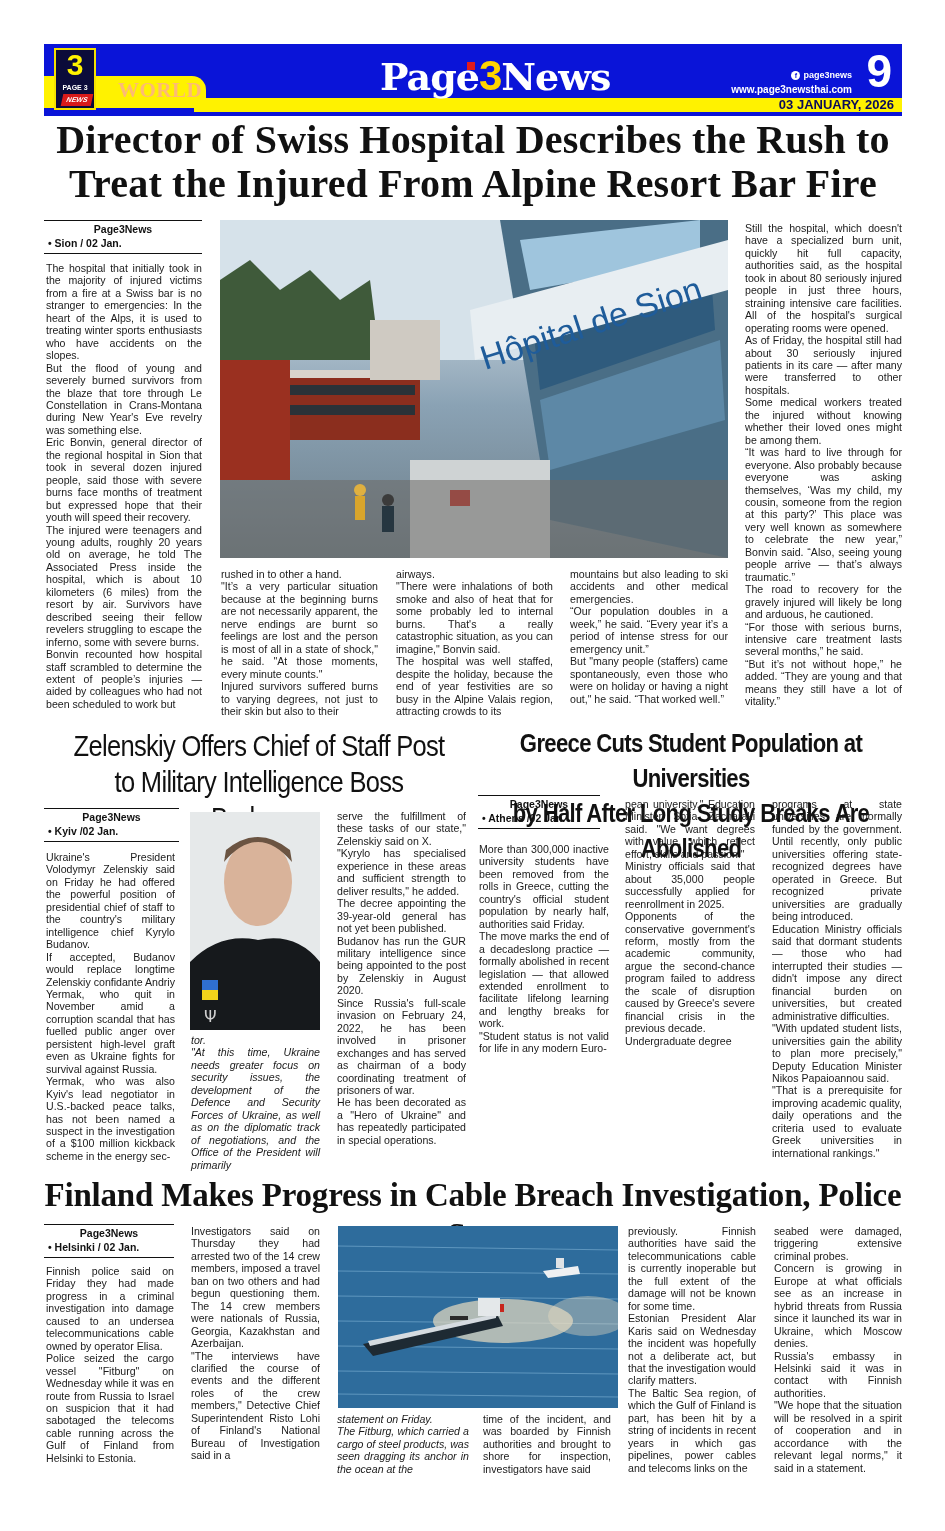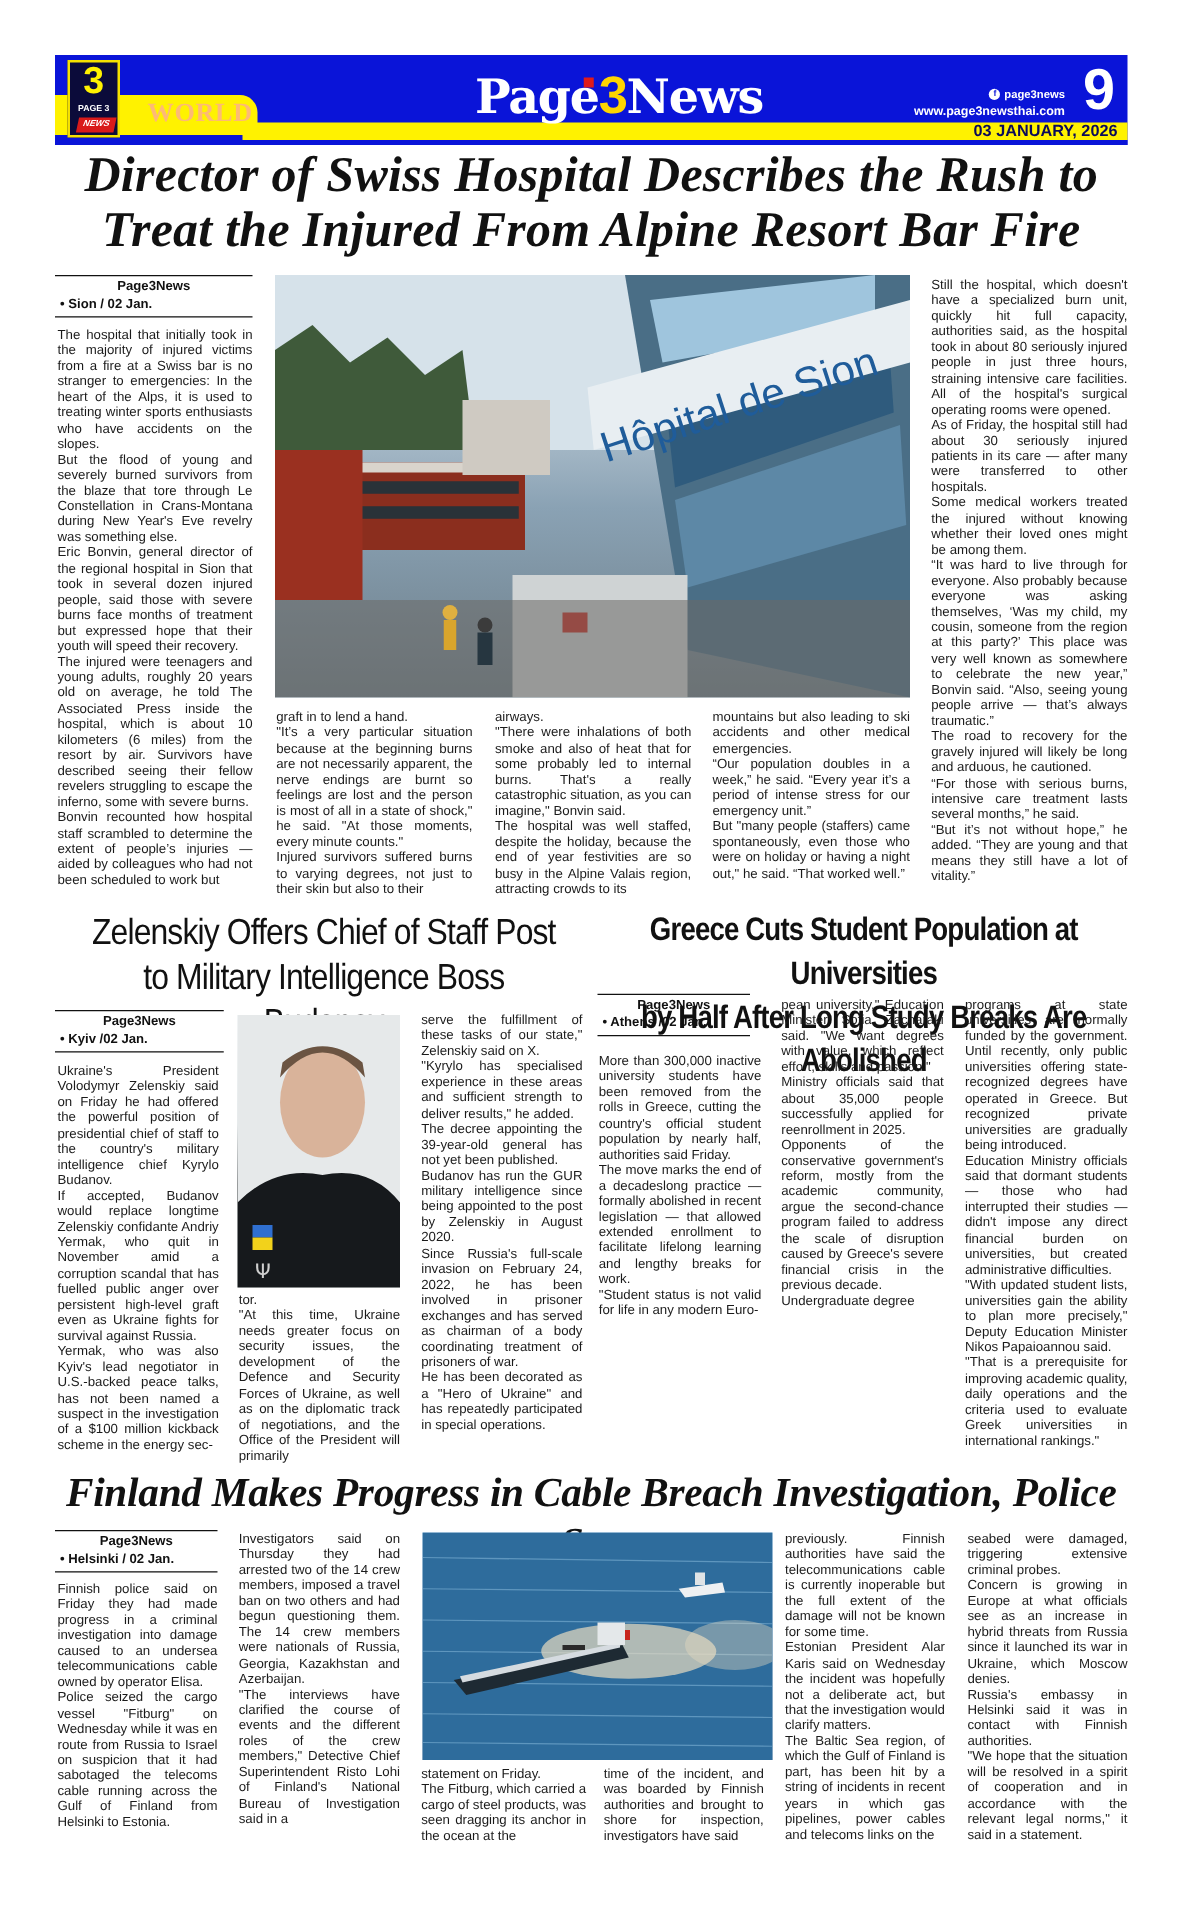--- a/index.html
+++ b/index.html
@@ -18,21 +18,21 @@
   .brand { position: absolute; left: 336px; top: 8px; color: #ffffff; font: bold 38px "DejaVu Serif", serif; letter-spacing: -1px; }
   .brand .three { color: #ffd400; font-family: "Liberation Sans", sans-serif; font-size: 42px; }
   .brand .three-mark { position: absolute; left: 87px; top: 10px; width: 8px; height: 8px; background: #e01b1b; }
   .social { position: absolute; right: 50px; top: 26px; color: #fff; font: bold 9px "Liberation Sans", sans-serif; display: flex; align-items: center; gap: 3px; }
   .fb-icon { display: inline-block; width: 9px; height: 9px; border-radius: 50%; background: #fff; color: #0a14d8; font-size: 7px; line-height: 9px; text-align: center; font-weight: bold; }
   .website { position: absolute; right: 50px; top: 40px; color: #fff; font: bold 10px "Liberation Sans", sans-serif; }
   .page-num { position: absolute; right: 10px; top: 2px; color: #fff; font: bold 46px "Liberation Sans", sans-serif; line-height: 50px; }
   .date { position: absolute; right: 8px; top: 53px; color: #0a0a5a; font: bold 13px "Liberation Sans", sans-serif; }
 
   
-  .headline-serif { position: absolute; text-align: center; font-family: "Liberation Serif", serif; font-weight: bold; color: #111; font-style: italic; }
+  .headline-serif { position: absolute; text-align: center; font-family: "Liberation Serif", serif; font-weight: bold; color: #111; }
   .h1 { left: 40px; top: 118px; width: 866px; font-size: 40px; line-height: 44px; letter-spacing: 0.2px; }
   .h-zel { position: absolute; left: 44px; top: 728px; width: 430px; text-align: center; font: 29px "Liberation Sans", sans-serif; line-height: 36px; letter-spacing: -0.8px; transform: scaleX(0.88); transform-origin: center; }
   .h-greece { position: absolute; left: 476px; top: 726px; width: 430px; text-align: center; font: bold 26px "Liberation Sans", sans-serif; line-height: 35px; letter-spacing: -0.8px; transform: scaleX(0.85); transform-origin: center; }
   .h-fin { left: 40px; top: 1175px; width: 866px; font-size: 33px; line-height: 40px; letter-spacing: -0.2px; }
 
   
   .byline { position: absolute; border-top: 1.5px solid #111; border-bottom: 1.5px solid #111; padding: 2px 0 3px 0; }
   .byline .src { text-align: center; font: bold 10.5px "Liberation Sans", sans-serif; line-height: 13px; }
   .byline .loc { font: bold 10.5px "Liberation Sans", sans-serif; line-height: 14px; padding-left: 4px; }
 
@@ -109,21 +109,21 @@
     <rect x="230" y="270" width="20" height="16" fill="#c7261d"></rect>
     <rect x="0" y="260" width="508" height="78" fill="#6b6a66" opacity="0.55"></rect>
     <circle cx="140" cy="270" r="6" fill="#e0b040"></circle>
     <rect x="135" y="276" width="10" height="24" fill="#d9a52c"></rect>
     <circle cx="168" cy="280" r="6" fill="#3b3b3b"></circle>
     <rect x="162" y="286" width="12" height="26" fill="#263640"></rect>
   </svg>
 </div>
 
 <div class="col" style="left:221px; top:568px; width:157px;">
-  <p>graft in to lend a hand.</p>
+  <p>rushed in to other a hand.</p>
   <p>"It’s a very particular situation because at the beginning burns are not necessarily apparent, the nerve endings are burnt so feelings are lost and the person is most of all in a state of shock," he said. "At those moments, every minute counts."</p>
   <p>Injured survivors suffered burns to varying degrees, not just to their skin but also to their</p>
 </div>
 <div class="col" style="left:396px; top:568px; width:157px;">
   <p>airways.</p>
   <p>"There were inhalations of both smoke and also of heat that for some probably led to internal burns. That's a really catastrophic situation, as you can imagine," Bonvin said.</p>
   <p>The hospital was well staffed, despite the holiday, because the end of year festivities are so busy in the Alpine Valais region, attracting crowds to its</p>
 </div>
 <div class="col" style="left:570px; top:568px; width:158px;">
   <p>mountains but also leading to ski accidents and other medical emergencies.</p>
@@ -161,21 +161,21 @@
     <rect width="130" height="218" fill="#e6e9ea"></rect>
     <ellipse cx="68" cy="70" rx="34" ry="44" fill="#d9b39a"></ellipse>
     <path d="M34 50 Q68 10 102 50 L100 38 Q68 12 36 38 Z" fill="#6b5442"></path>
     <path d="M0 218 L0 150 Q30 120 68 128 Q106 120 130 150 L130 218 Z" fill="#16191c"></path>
     <rect x="12" y="168" width="16" height="10" fill="#2f6fd0"></rect>
     <rect x="12" y="178" width="16" height="10" fill="#f2d21b"></rect>
     <text x="14" y="210" font-family="DejaVu Sans, sans-serif" font-size="16" fill="#cfcfcf">Ψ</text>
   </svg>
 </div>
 
-<div class="col" style="left:191px; top:1034px; width:129px;">
+<div class="col" style="left:191px; top:1034px; width:129px;font-style:italic;">
   <p>tor.</p>
   <p>"At this time, Ukraine needs greater focus on security issues, the development of the Defence and Security Forces of Ukraine, as well as on the diplomatic track of negotiations, and the Office of the President will primarily</p>
 </div>
 <div class="col" style="left:337px; top:810px; width:129px;">
   <p>serve the fulfillment of these tasks of our state," Zelenskiy said on X.</p>
   <p>"Kyrylo has specialised experience in these areas and sufficient strength to deliver results," he added.</p>
   <p>The decree appointing the 39-year-old general has not yet been published.</p>
   <p>Budanov has run the GUR military intelligence since being appointed to the post by Zelenskiy in August 2020.</p>
   <p>Since Russia's full-scale invasion on February 24, 2022, he has been involved in prisoner exchanges and has served as chairman of a body coordinating treatment of prisoners of war.</p>
   <p>He has been decorated as a "Hero of Ukraine" and has repeatedly participated in special operations.</p>
@@ -242,21 +242,21 @@
     <path d="M25 118 L160 90 L165 100 L35 130 Z" fill="#1e2a33"></path>
     <path d="M30 115 L158 88 L158 92 L32 120 Z" fill="#d5dbe0"></path>
     <rect x="140" y="72" width="22" height="18" fill="#e4e8ea"></rect>
     <rect x="162" y="78" width="4" height="8" fill="#c7261d"></rect>
     <rect x="112" y="90" width="18" height="4" fill="#2a2a2a"></rect>
     <path d="M205 45 L240 40 L242 48 L210 52 Z" fill="#eef0f2"></path>
     <rect x="218" y="32" width="8" height="10" fill="#dfe3e6"></rect>
   </svg>
 </div>
 
-<div class="col" style="left:337px; top:1413px; width:132px;">
+<div class="col" style="left:337px; top:1413px; width:132px;font-style:italic;">
   <p>statement on Friday.</p>
   <p>The Fitburg, which carried a cargo of steel products, was seen dragging its anchor in the ocean at the</p>
 </div>
 <div class="col" style="left:483px; top:1413px; width:128px;">
   <p>time of the incident, and was boarded by Finnish authorities and brought to shore for inspection, investigators have said</p>
 </div>
 <div class="col" style="left:628px; top:1225px; width:128px;">
   <p>previously. Finnish authorities have said the telecommunications cable is currently inoperable but the full extent of the damage will not be known for some time.</p>
   <p>Estonian President Alar Karis said on Wednesday the incident was hopefully not a deliberate act, but that the investigation would clarify matters.</p>
   <p>The Baltic Sea region, of which the Gulf of Finland is part, has been hit by a string of incidents in recent years in which gas pipelines, power cables and telecoms links on the</p>

